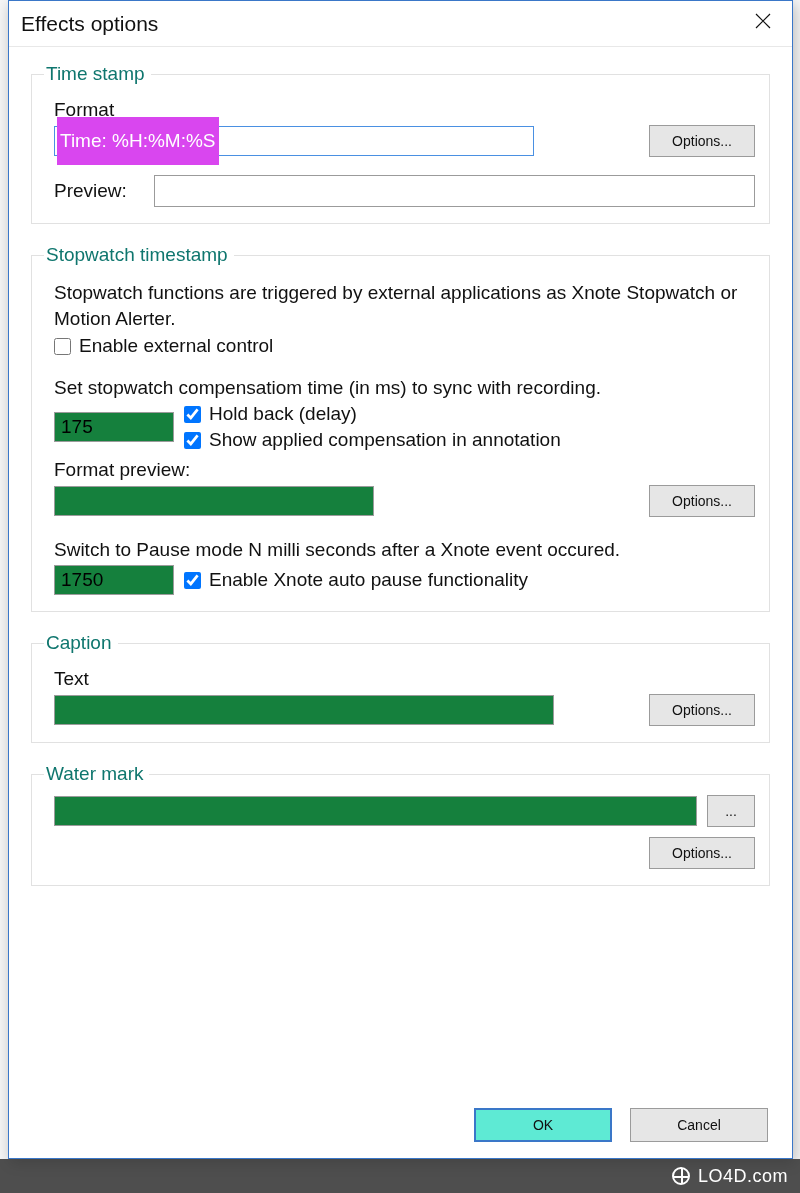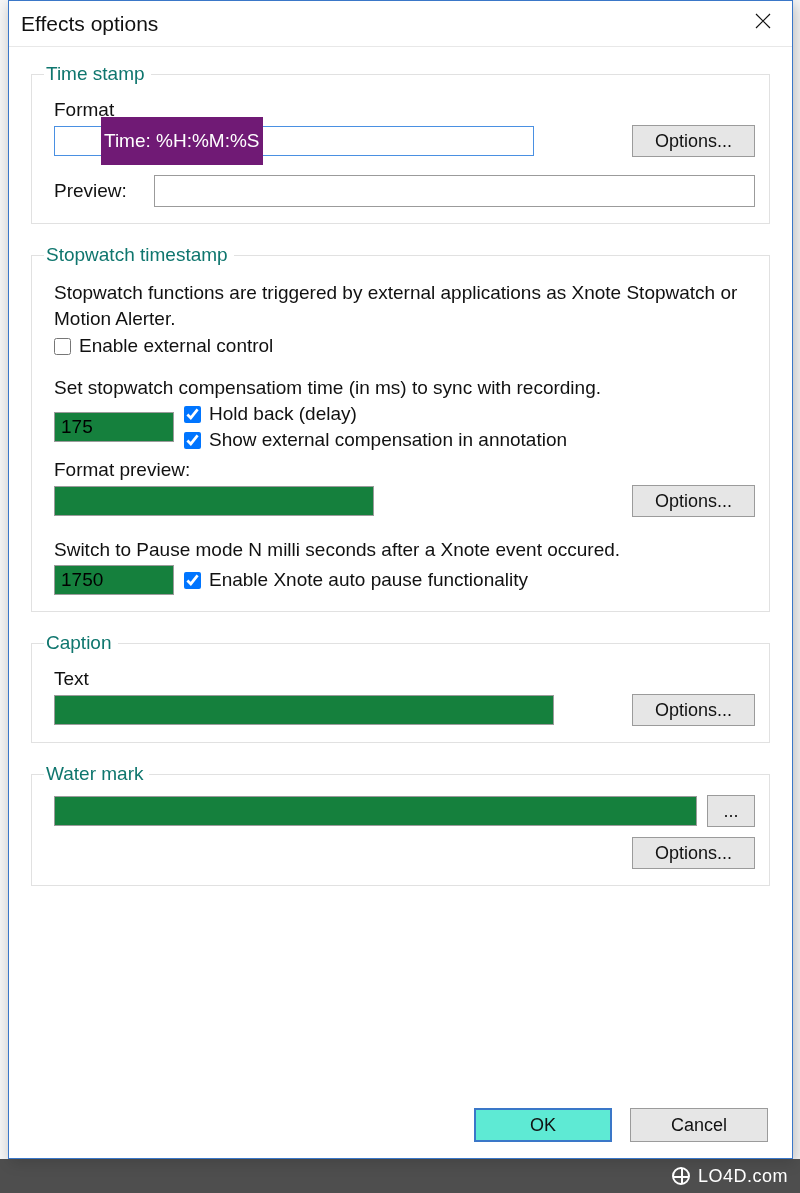--- a/index.html
+++ b/index.html
@@ -69,34 +69,33 @@
   .field-preview { flex: 1; height: 32px; }
 
   .sel-field {
     height: 30px; width: 480px;
     border: 1px solid #4a90e2;
     background: #fff;
     padding: 2px;
     display: flex; align-items: center;
   }
   .sel-text {
-    background: #701a75; color: #fff;
+    background: #d946ef; color: #fff;
     padding: 13px 3px;
     font-size: 19px;
     white-space: nowrap;
-    margin-left: 44px;
   }
 
   button.win {
     height: 32px;
     padding: 0 22px;
     background: #e6e6e6;
     border: 1px solid #9b9b9b;
     font-family: inherit;
-    font-size: 18px;
+    font-size: 14px;
     color:#111;
   }
   button.win.small { padding: 0 14px; }
   button.win.primary { border: 2px solid #3a77c8; background:#5eead4; }
   .opt-col { width: 150px; display:flex; justify-content:flex-end; }
 
   label.cb { display:flex; align-items:center; gap:8px; font-size:19px; color:#111; }
   label.cb input { width:17px; height:17px; margin:0; }
 
   .dlg-buttons {
@@ -171,21 +170,21 @@
         <div class="label" style="margin-top:20px">Set stopwatch compensatiom time (in ms) to sync with recording.</div>
         <div class="row">
           <input type="text" class="field field-small" value="175" style="">
           <div style="display:flex; flex-direction:column; gap:4px;">
             <label class="cb">
               <input type="checkbox" checked="" style="">
               <span>Hold back (delay)</span>
             </label>
             <label class="cb">
               <input type="checkbox" checked="" style="">
-              <span>Show external compensation in annotation</span>
+              <span>Show applied compensation in annotation</span>
             </label>
           </div>
         </div>
 
         <div class="label" style="margin-top:8px">Format preview:</div>
         <div class="row">
           <input type="text" class="field" style="width: 320px;" value="">
           <div style="flex:1"></div>
           <div class="opt-col">
               <button class="win">Options...</button>

